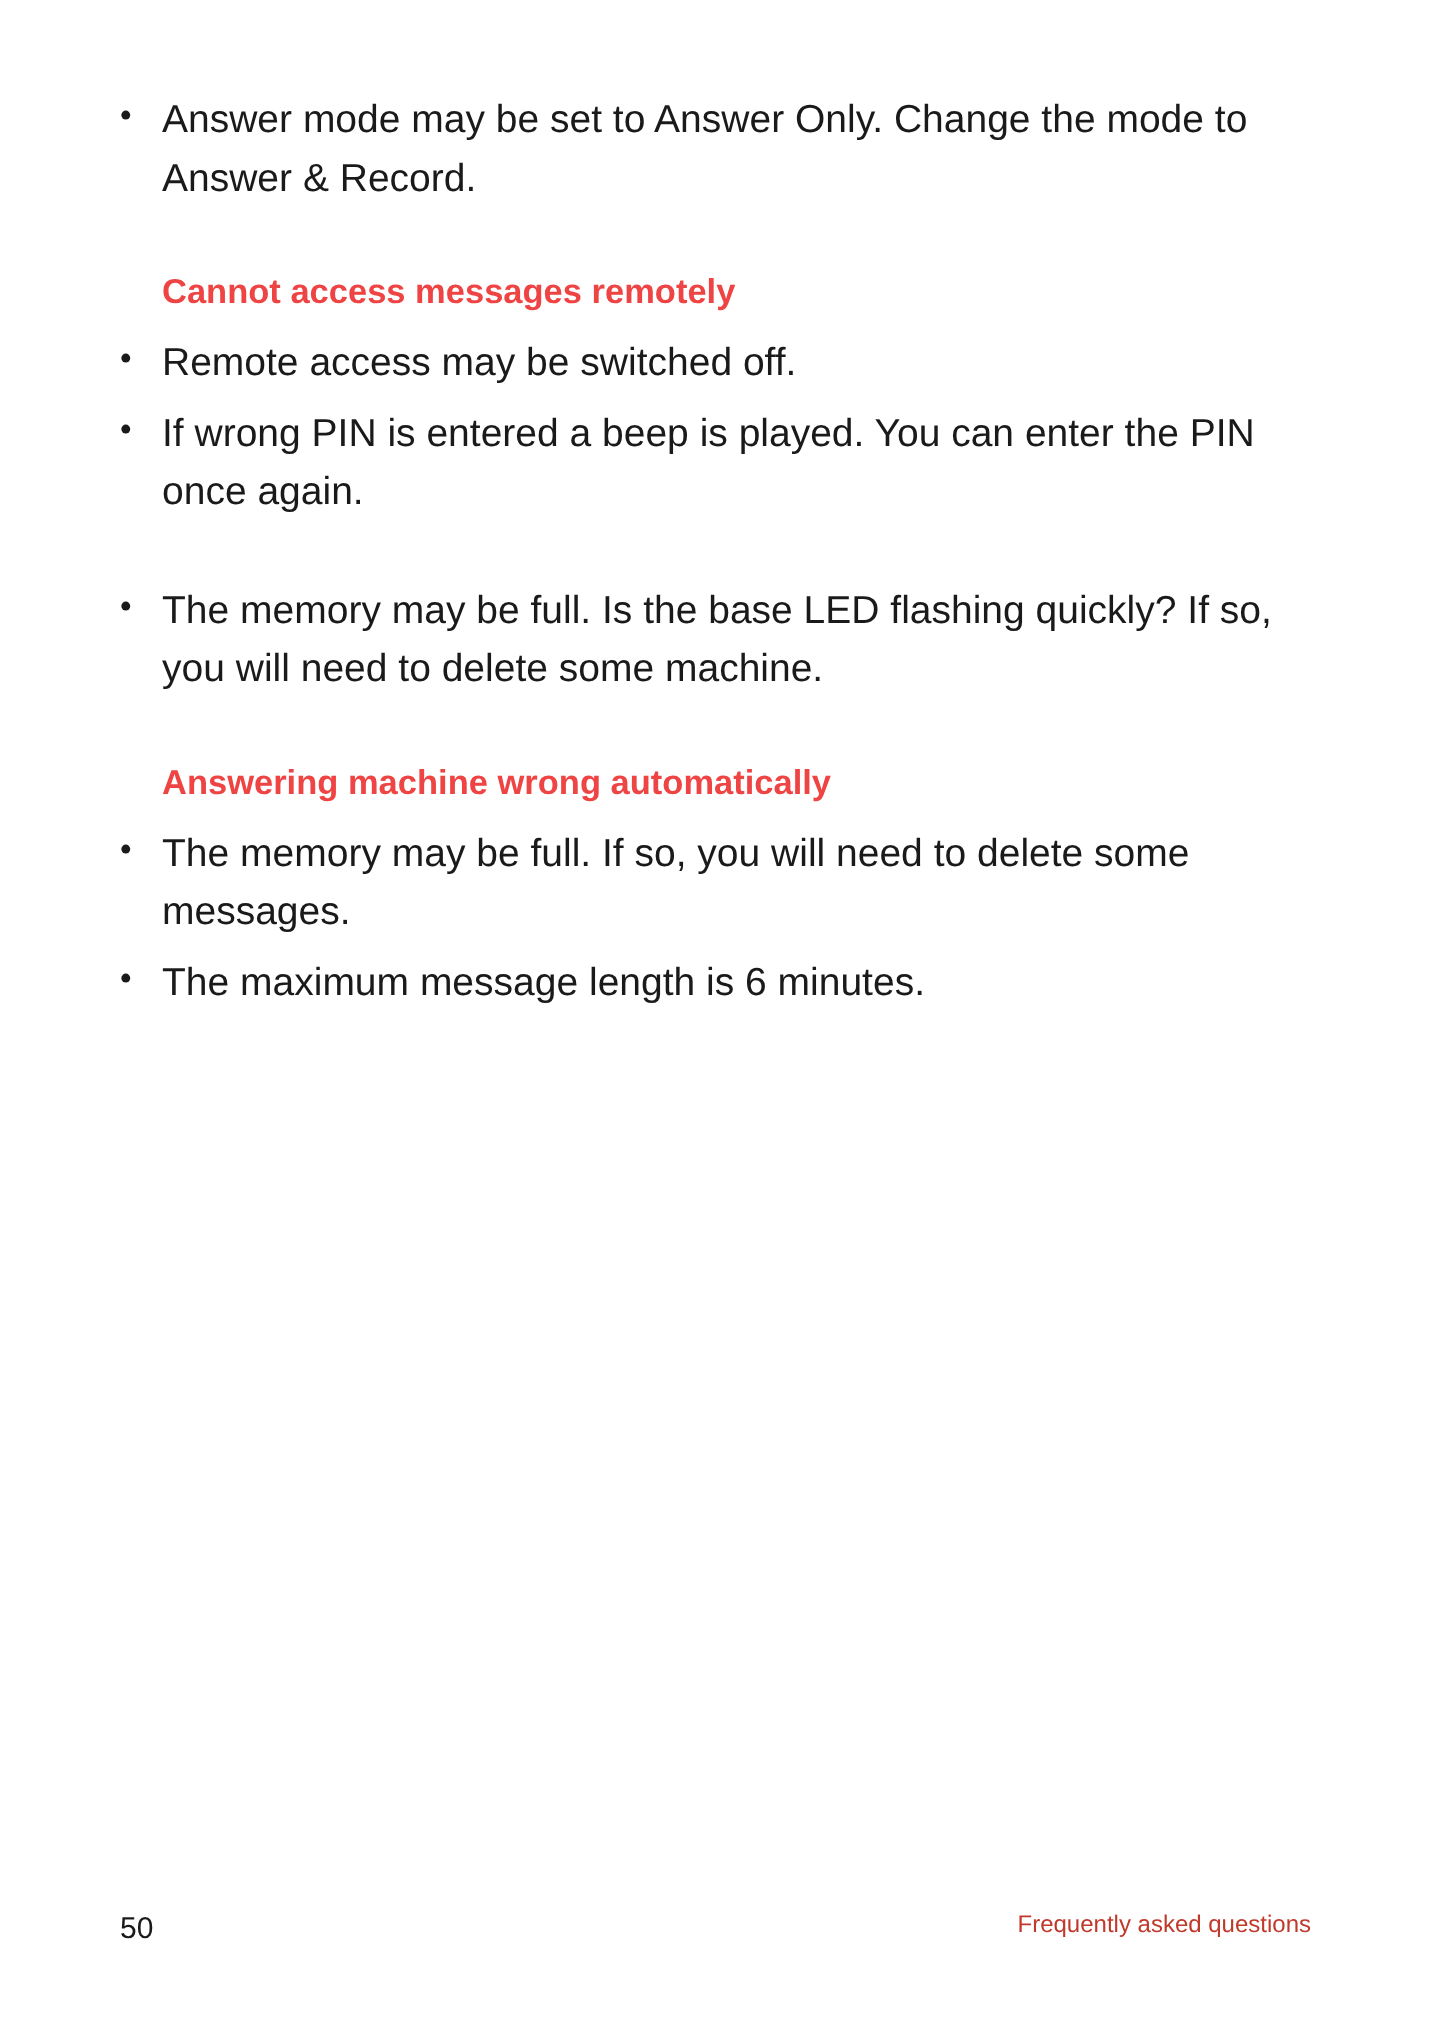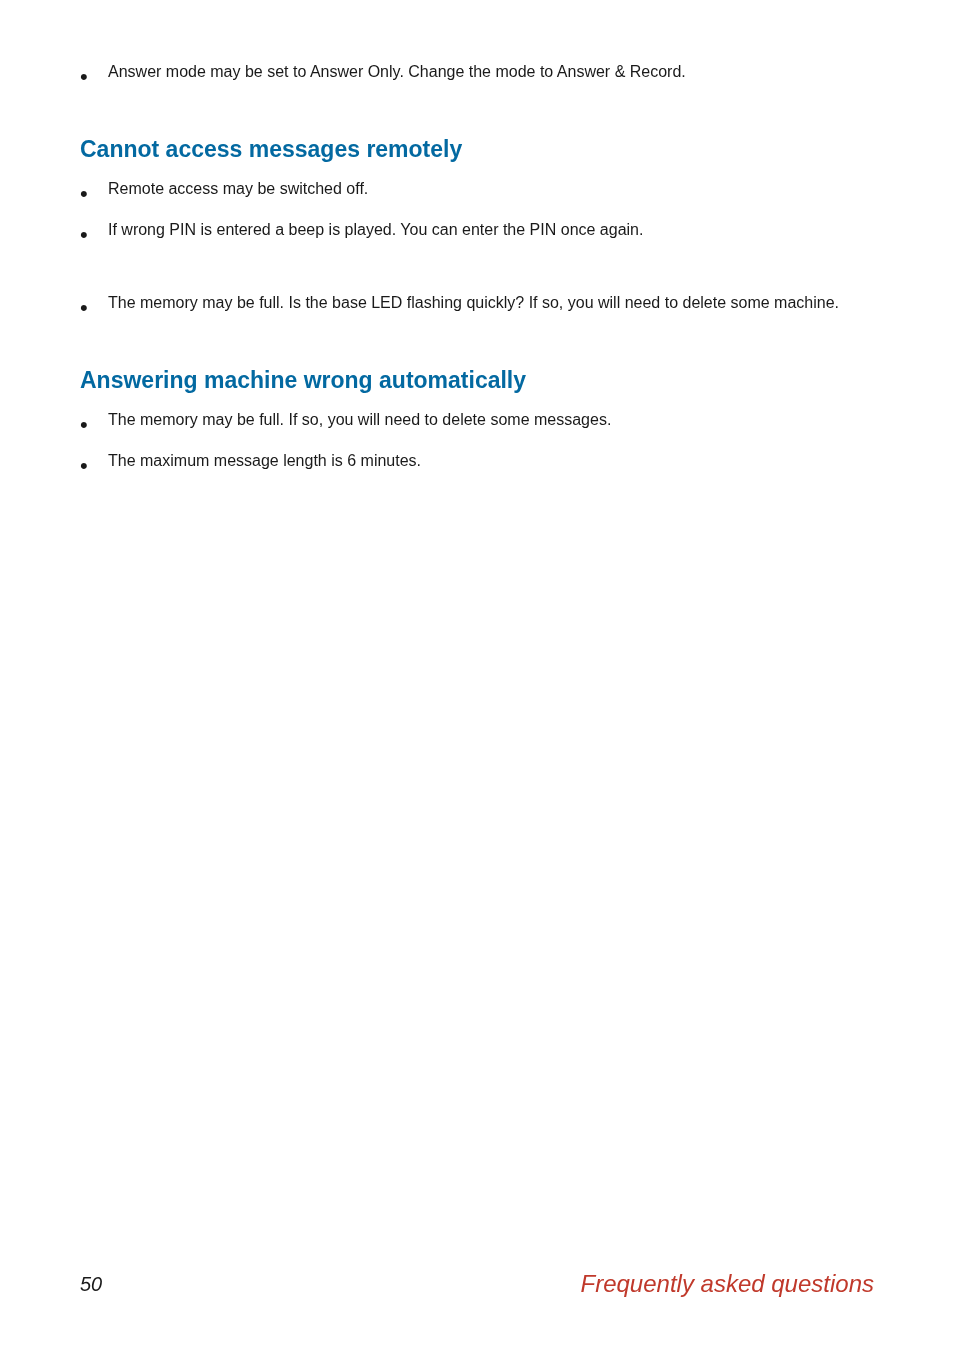--- a/index.html
+++ b/index.html
@@ -35,59 +35,59 @@
 
     .bullet-dot {
       min-width: 28px;
       font-size: 22px;
       line-height: 1.5;
       color: #1a1a1a;
     }
 
     .bullet-text {
       flex: 1;
-      font-size: 16px;
+      font-size: 26px;
       line-height: 1.5;
       color: #1a1a1a;
     }
 
     .section {
       margin-bottom: 40px;
     }
 
     .section-header {
       font-size: 23px;
       font-weight: bold;
-      color: #0369a1;
+      color: #ef4444;
       margin-bottom: 12px;
       line-height: 1.4;
+      margin-left: 28px;
     }
 
     .intro-bullet {
       margin-bottom: 40px;
     }
 
     .page-footer {
       position: absolute;
       bottom: 50px;
       left: 80px;
       right: 80px;
       display: flex;
       justify-content: space-between;
-      align-items: center;
-      font-style: italic;
+      align-items: flex-start;
     }
 
     .page-number {
       font-size: 20px;
       color: #1a1a1a;
     }
 
     .footer-title {
-      font-size: 24px;
+      font-size: 16px;
       color: #c0392b;
     }
   </style>
 </head>
 <body>
 
 <div class="page">
 
   <div class="intro-bullet section">
     <div class="bullet-item">

